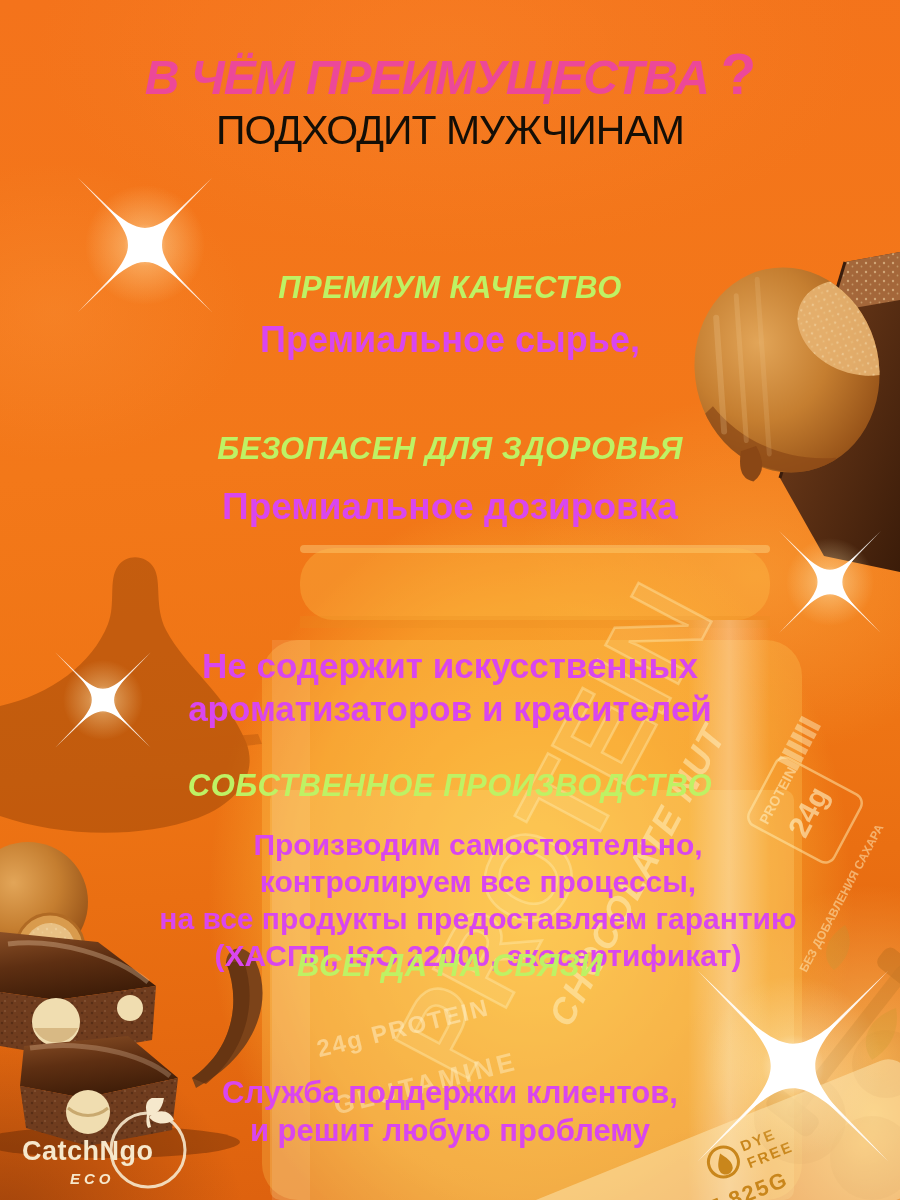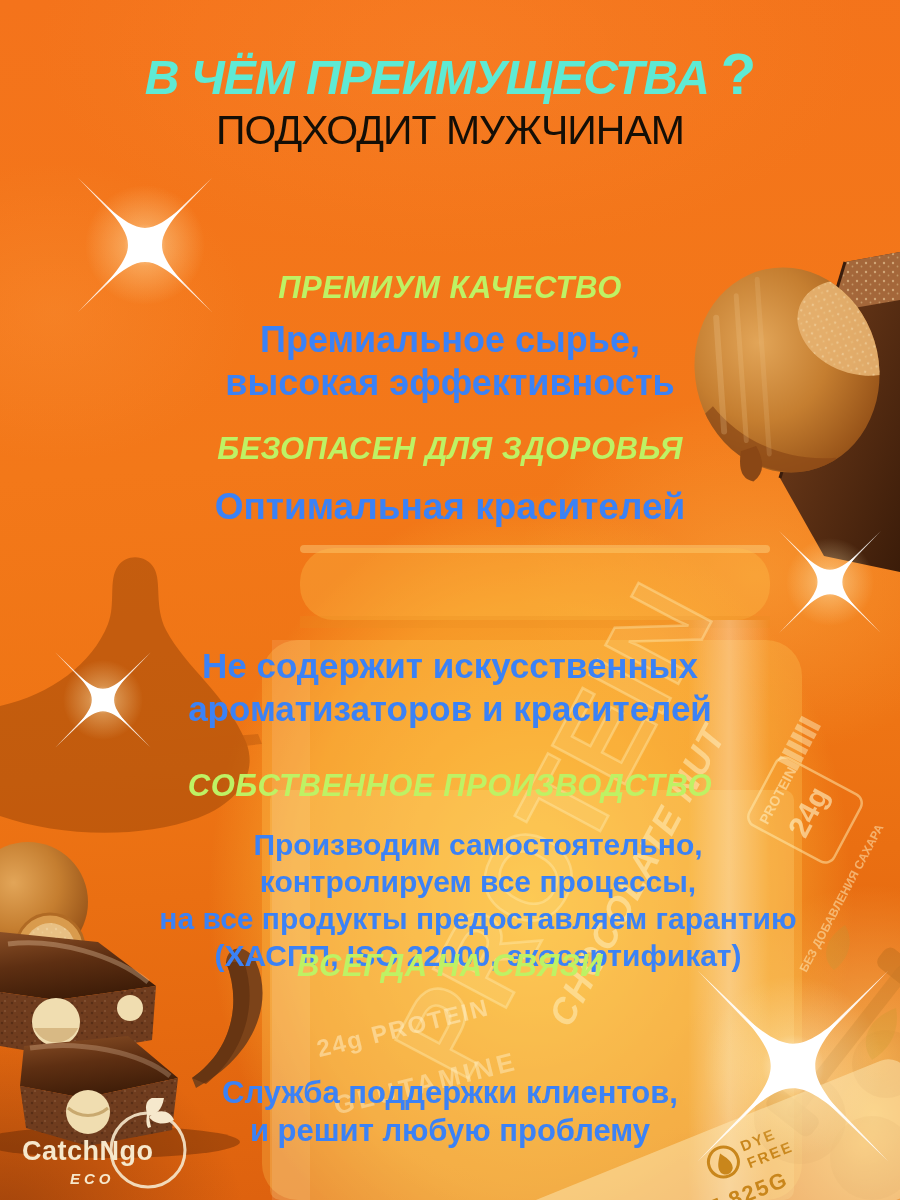--- a/index.html
+++ b/index.html
@@ -10,25 +10,25 @@
   .bg-glow{position:absolute;inset:0;background:
     radial-gradient(ellipse 430px 540px at 59% 75%, rgba(255,205,70,.85), rgba(255,192,58,.45) 55%, rgba(255,192,58,0) 75%),
     radial-gradient(ellipse 280px 330px at 97% 93%, rgba(255,224,130,.75), rgba(255,224,130,0) 70%),
     radial-gradient(ellipse 320px 240px at 84% 48%, rgba(255,190,80,.40), rgba(255,190,80,0) 75%),
     radial-gradient(ellipse 520px 260px at 50% 4%, rgba(255,150,60,.22), rgba(255,150,60,0) 80%),
     radial-gradient(ellipse 260px 200px at 6% 26%, rgba(255,170,80,.20), rgba(255,170,80,0) 75%),
     radial-gradient(ellipse 340px 280px at 0% 102%, rgba(110,42,8,.55), rgba(110,42,8,0) 72%),
     radial-gradient(ellipse 420px 160px at 70% 101%, rgba(205,95,18,.35), rgba(205,95,18,0) 75%);}
   svg.art{position:absolute;inset:0;}
   .txt{position:absolute;left:0;width:100%;text-align:center;}
-  .title{top:40px;font-size:48px;font-weight:bold;font-style:italic;color:#5eead4;letter-spacing:-1px;}
+  .title{top:40px;font-size:48px;font-weight:bold;font-style:italic;color:#ec4899;letter-spacing:-1px;}
   .title .q{font-size:58px;margin-left:12px;font-style:normal;}
   .subtitle{top:104px;font-size:41px;font-weight:normal;color:#140E06;line-height:52px;letter-spacing:-1px;}
   .heading{font-size:31px;font-weight:bold;font-style:italic;color:#bef264;letter-spacing:0.5px;}
-  .b{font-weight:bold;color:#3b82f6;}
+  .b{font-weight:bold;color:#d946ef;}
   .b1{top:318px;font-size:36px;line-height:43px;}
   .b2{top:486px;font-size:37px;}
   .b3{top:644px;font-size:35px;line-height:43px;text-align:center;}
   .b4{top:826px;font-size:30px;line-height:37px;padding-left:28px;}
   .b5{top:1074px;font-size:31px;line-height:38px;}
   .h1{top:270px;} .h2{top:431px;} .h3{top:587px;} .h4{top:768px;} .h5{top:948px;text-align:center;}
   svg text{font-family:"Liberation Sans",sans-serif;}
 </style>
 </head>
 <body>
@@ -216,26 +216,25 @@
   <div class="txt title">
     <span>В ЧЁМ ПРЕИМУЩЕСТВА</span><span class="q">?</span>
   </div>
   <div class="txt subtitle">
     <div>ПОДХОДИТ МУЖЧИНАМ</div>
   </div>
 
   <div class="txt heading h1">ПРЕМИУМ КАЧЕСТВО</div>
   <div class="txt b b1">
     <div>Премиальное сырье,</div>
-    <div>высокая эффективность</div>
   </div>
 
   <div class="txt heading h2">БЕЗОПАСЕН ДЛЯ ЗДОРОВЬЯ</div>
   <div class="txt b b2">
-    <div>Оптимальная красителей</div>
+    <div>Премиальное дозировка</div>
   </div>
 
   <div class="txt b b3">
     <div>Не содержит искусственных</div>
     <div>ароматизаторов и красителей</div>
   </div>
 
   <div class="txt heading h4">СОБСТВЕННОЕ ПРОИЗВОДСТВО</div>
   <div class="txt b b4">
     <div>Производим самостоятельно,</div>

